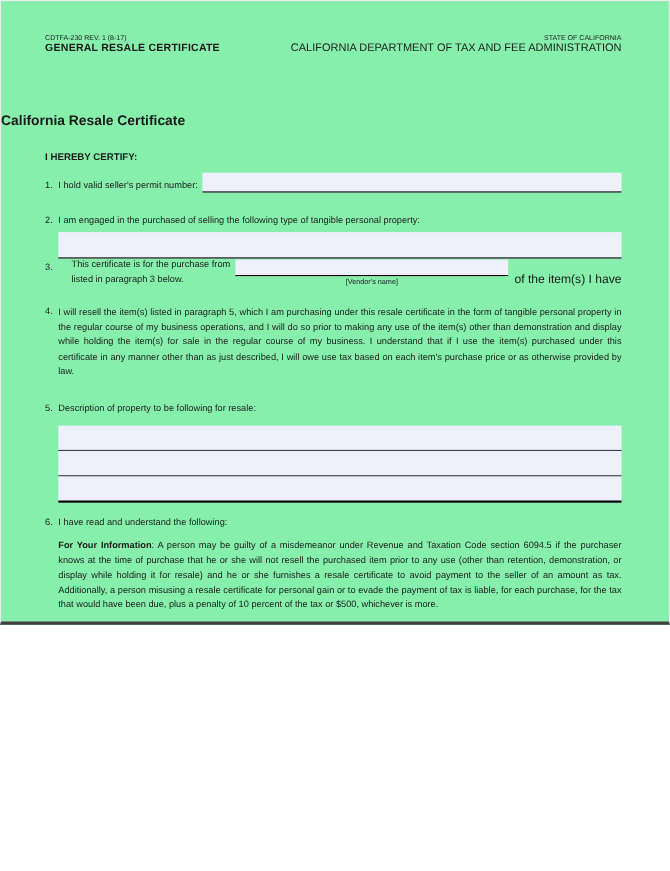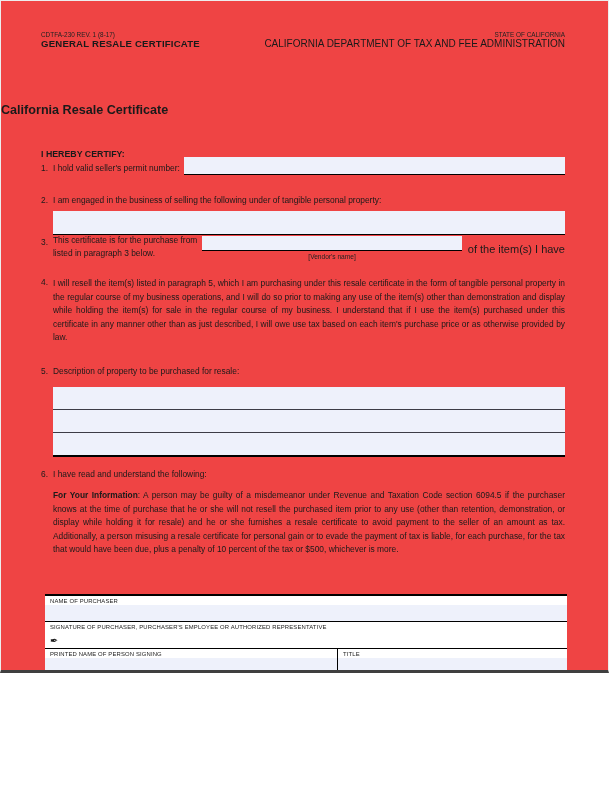--- a/index.html
+++ b/index.html
@@ -4,22 +4,22 @@
 <style>
   * { margin:0; padding:0; box-sizing:border-box; }
   html,body { background:#ffffff; }
   body {
     width:609px; height:792px;
     font-family:"Liberation Sans", sans-serif;
     color:#1a1a1a;
     position:relative;
   }
   .page {
-    position:relative; width:609px; height:673px;
-    background:#ef4444;
+    position:relative; width:609px; height:568px;
+    background:#86efac;
     border:1px solid #ededed;
     border-bottom:3px solid #3f3f3f;
     overflow:hidden;
   }
   .abs { position:absolute; }
 
   
   .hdr-row { display:flex; justify-content:space-between; align-items:baseline; }
   .tiny { font-size:6.4px; color:#222; }
   .form-name { font-size:9.6px; font-weight:bold; letter-spacing:.2px; }
@@ -35,21 +35,21 @@
 
   
   .i1row { display:flex; align-items:flex-end; }
   .i1row .lbl { white-space:nowrap; padding:0 4px 2px 0; font-size:8.4px;text-align:center; }
   .i1field { flex:1; height:18px; }
 
   
   .i2field { margin-left:12px; margin-top:4px; height:24px; }
 
   
-  .i3-grid { display:flex; align-items:center; flex:1; }
+  .i3-grid { display:flex; align-items:flex-end; flex:1;margin-left:12px; }
   .i3-left { white-space:nowrap; font-size:8.4px; line-height:13px; }
   .i3-mid  { flex:1; margin:0 6px 0 5px; }
   .i3-blank { height:15px; margin-top:1px; }
   .i3-caption { font-size:6.6px; text-align:center; margin-top:2px; color:#222; }
   .i3-right { white-space:nowrap; font-size:11px; padding-top:3px; }
 
   .just { text-align:justify; line-height:13.6px; }
 
   
   .desc-fields { margin-left:12px; margin-top:9px; background:#eef1fb; border-bottom:2px solid #000; }
@@ -86,34 +86,34 @@
       <span class="tiny">STATE OF CALIFORNIA</span>
     </div>
     <div class="hdr-row">
       <span class="form-name">GENERAL RESALE CERTIFICATE</span>
       <span class="dept">CALIFORNIA DEPARTMENT OF TAX AND FEE ADMINISTRATION</span>
     </div>
   </div>
 
   <div class="abs doc-title" style="left:0; right:0; top:102px;">California Resale Certificate</div>
 
-  <div class="abs certify-hdr" style="left:40px; top:148px;">I HEREBY CERTIFY:</div>
+  <div class="abs certify-hdr" style="left:40px; top:136px;">I HEREBY CERTIFY:</div>
 
   <div class="abs" style="left:40px; right:43px; top:156px;">
     <div class="i1row">
       <span class="num" style="padding-bottom:2px;">1.</span>
       <span class="lbl">I hold valid seller's permit number:</span>
       <div class="field i1field"></div>
     </div>
   </div>
 
   <div class="abs" style="left:40px; right:43px; top:193px;">
     <div style="display:flex;" class="body-txt">
       <span class="num">2.</span>
-      <span>I am engaged in the business of selling the following under of tangible personal property:</span>
+      <span>I am engaged in the purchased of selling the following type of tangible personal property:</span>
     </div>
     <div class="field i2field"></div>
   </div>
 
   <div class="abs" style="left:40px; right:43px; top:233px; display:flex;">
     <span class="num" style="padding-top:3px;">3.</span>
     <div class="i3-grid">
       <div class="i3-left">
         <span>This certificate is for the purchase from</span><br>
         <span>listed in paragraph 3 below.</span>
@@ -127,21 +127,21 @@
   </div>
 
   <div class="abs" style="left:40px; right:43px; top:276px; display:flex;">
     <span class="num">4.</span>
     <div class="body-txt just" style="flex:1;">I will resell the item(s) listed in paragraph 5, which I am purchasing under this resale certificate in the form of tangible personal property in the regular course of my business operations, and I will do so prior to making any use of the item(s) other than demonstration and display while holding the item(s) for sale in the regular course of my business.  I understand that if I use the item(s) purchased under this certificate in any manner other than as just described, I will owe use tax based on each item's purchase price or as otherwise provided by law.</div>
   </div>
 
   <div class="abs" style="left:40px; right:43px; top:364px;">
     <div style="display:flex;" class="body-txt">
       <span class="num">5.</span>
-      <span>Description of property to be purchased for resale:</span>
+      <span>Description of property to be following for resale:</span>
     </div>
     <div class="desc-fields">
       <div class="desc-row sep"></div>
       <div class="desc-row sep"></div>
       <div class="desc-row last"></div>
     </div>
   </div>
 
   <div class="abs" style="left:40px; right:43px; top:467px;">
     <div style="display:flex;" class="body-txt">

